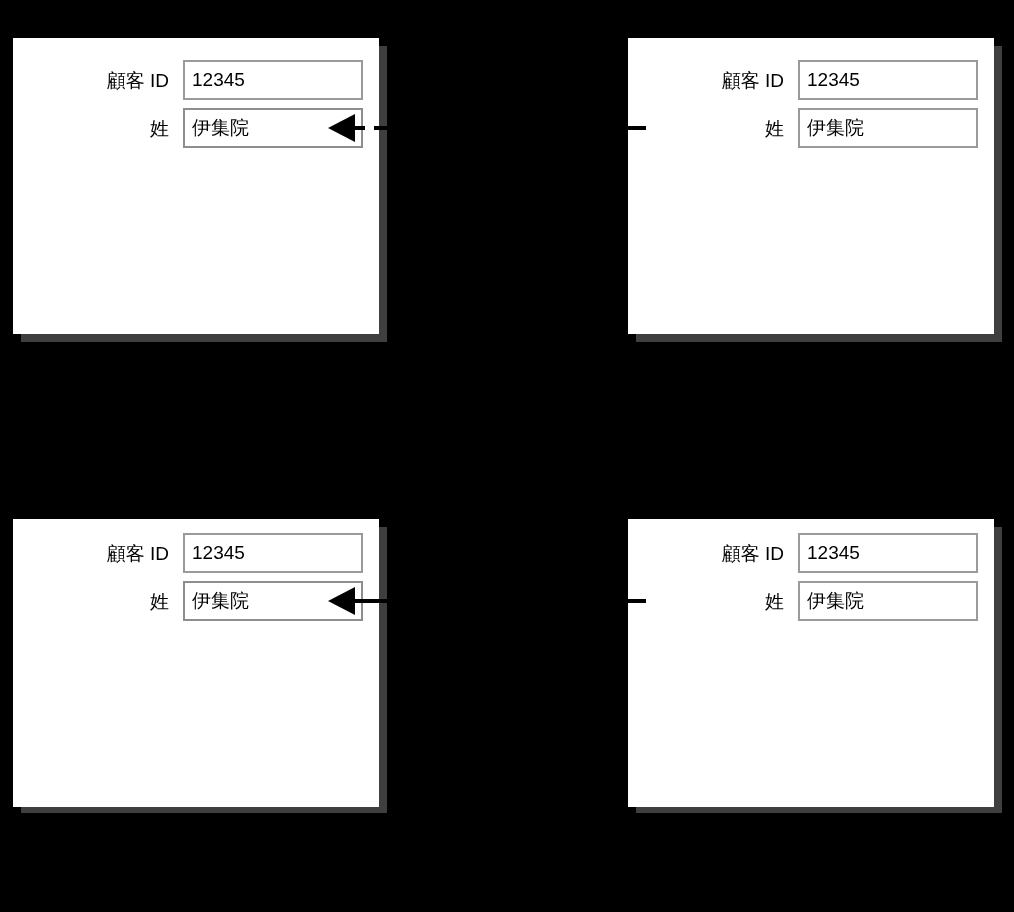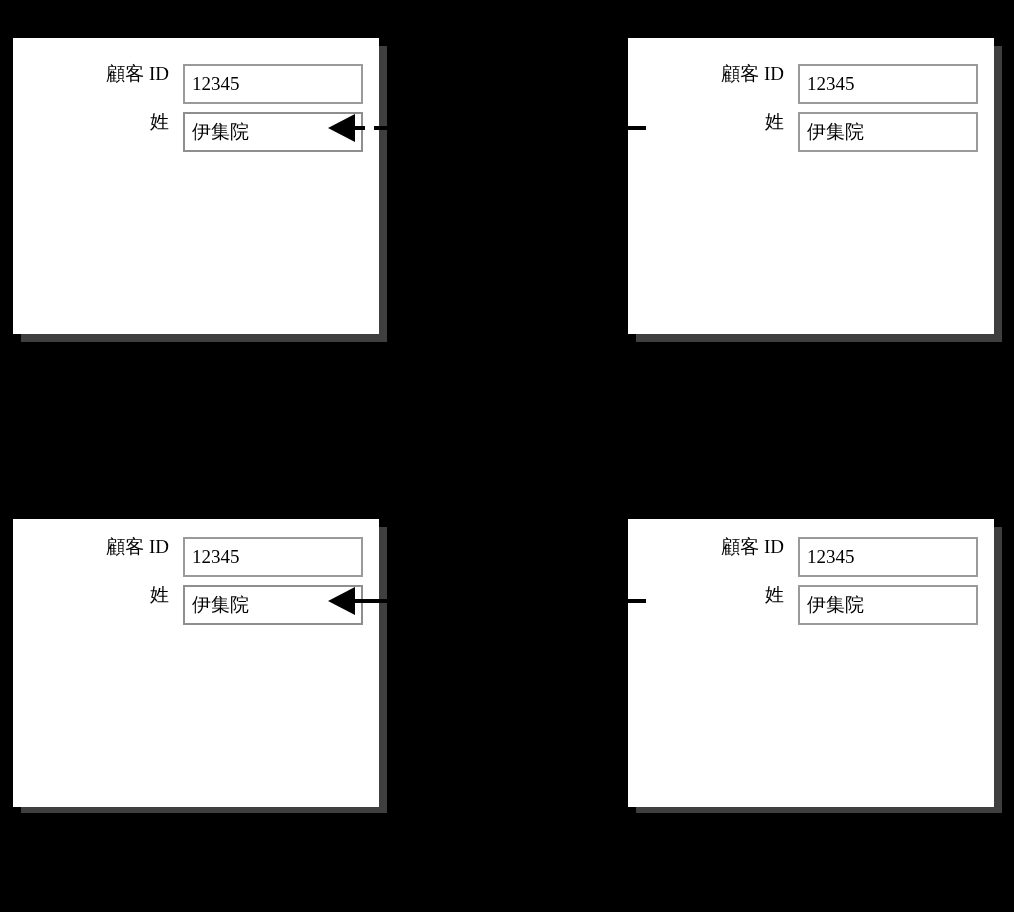--- a/index.html
+++ b/index.html
@@ -38,22 +38,22 @@
     position: absolute;
     inset: 0;
     background: #ffffff;
     z-index: 2;
   }
 
   
   .field-row {
     position: absolute;
     display: flex;
+    align-items: center;
     height: 32px;
-    font-family: Liberation Serif, serif;
   }
   .field-label {
     font-size: 19px;
     line-height: 1;
     color: #000000;
     text-align: right;
     white-space: nowrap;
     padding-right: 14px;
     box-sizing: border-box;
   }

